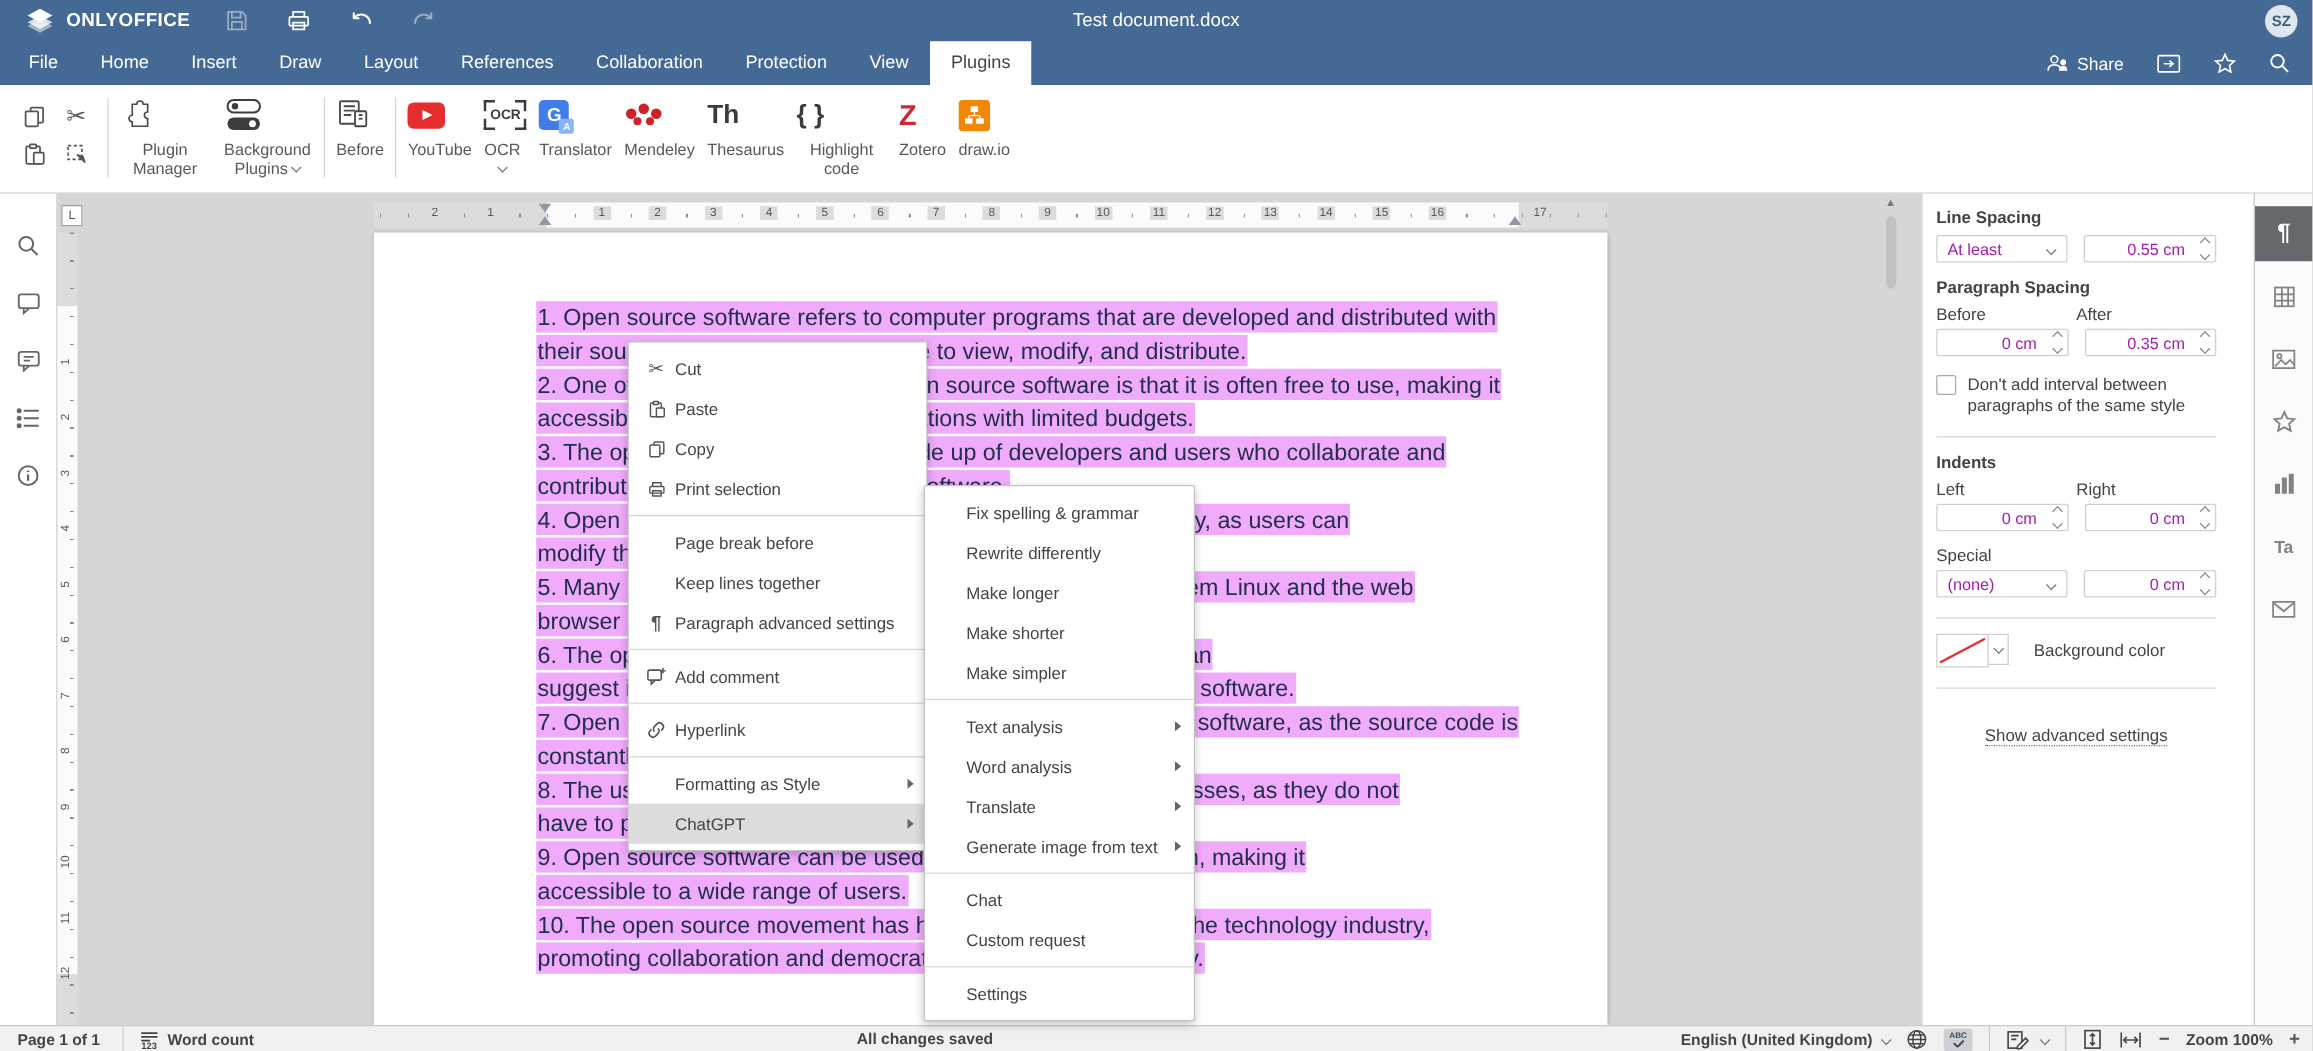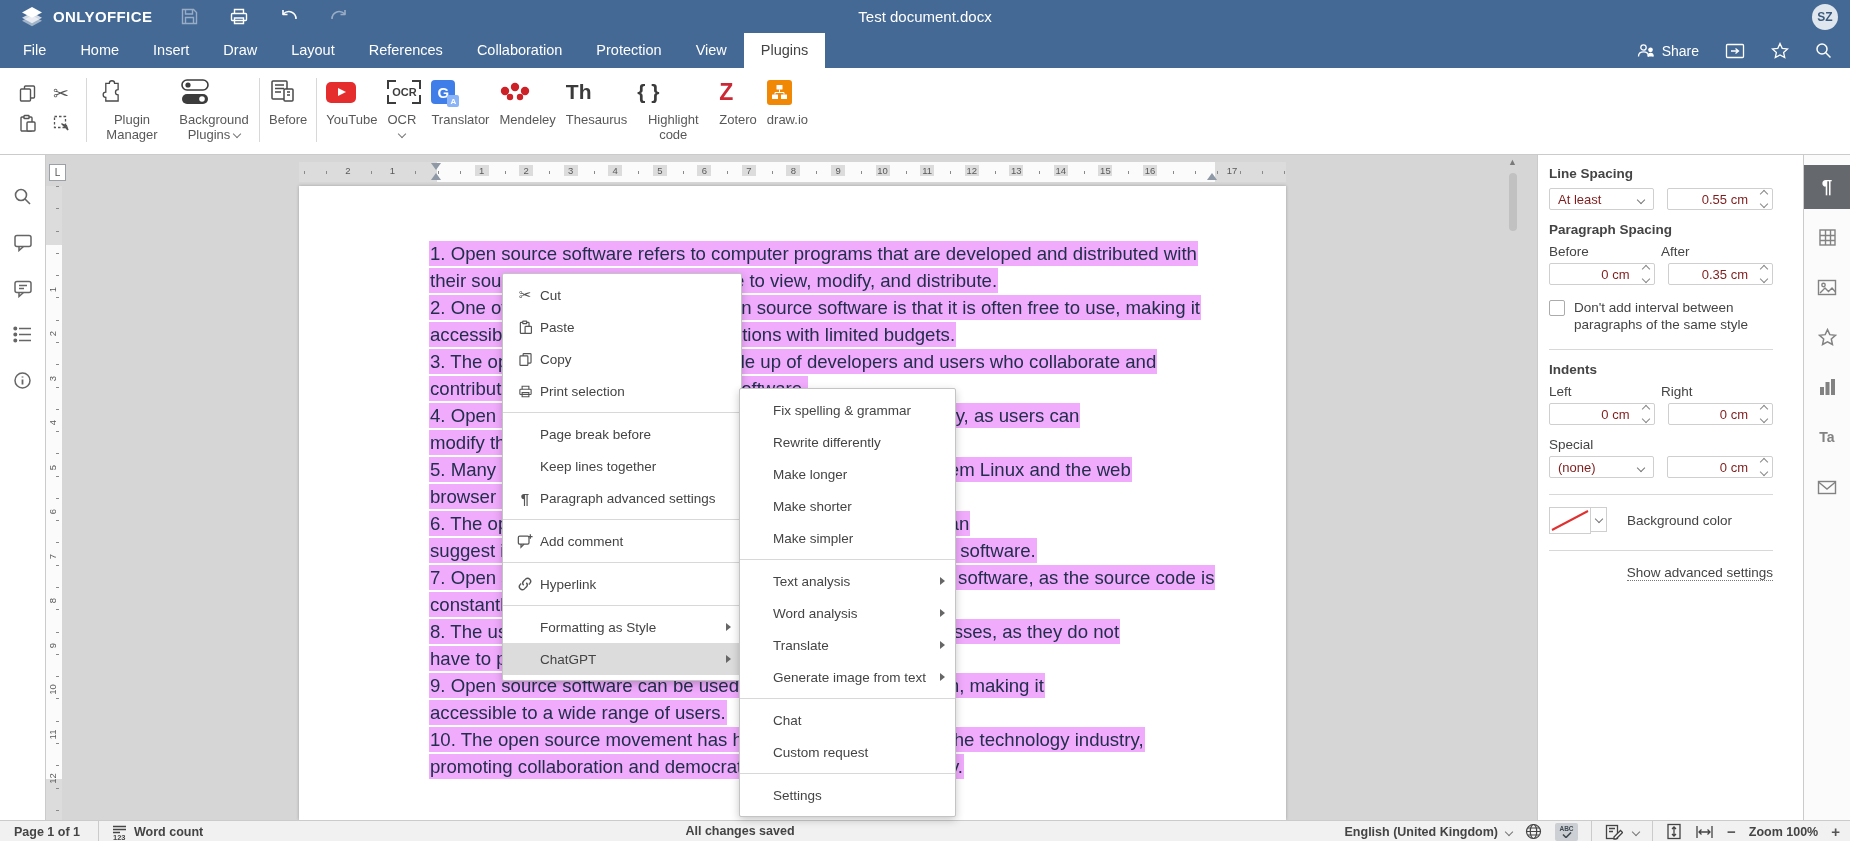--- a/index.html
+++ b/index.html
@@ -83,36 +83,36 @@
   .subarrow{position:absolute;right:10px;top:12px;border-left:5px solid #666;border-top:4px solid transparent;border-bottom:4px solid transparent}
   .menu2 .mi{padding-left:33px}
   
   .rpanel{position:absolute;left:1537px;top:155px;width:266px;height:665px;background:#fff;border-left:1px solid #cbcbcb;
           box-sizing:border-box;padding:11px 30px 0 11px;font-size:13.5px;color:#444}
   .sect{font-weight:bold;margin:0 0 7px 0}
   .controls{display:flex;gap:13px;margin-bottom:12px}
   .lblrow{display:flex;margin-bottom:4px}
   .lblrow span{width:119px}
   .numin,.selin{position:relative;width:106px;height:22px;border:1px solid #cfcfcf;border-radius:2px;background:#fff;
-        box-sizing:border-box;display:flex;align-items:center;font-size:13px;color:#7f1d1d;cursor:pointer}
+        box-sizing:border-box;display:flex;align-items:center;font-size:13px;color:#a21caf;cursor:pointer}
   .numin{justify-content:flex-end;padding-right:24px}
   .selin{padding-left:8px}
   .selin .chev{position:absolute;right:9px;top:8px}
   .spin{position:absolute;right:5px;top:2px;display:flex;flex-direction:column;gap:4px}
   .spin i{display:block;width:5px;height:5px;border-right:1.4px solid #888;border-bottom:1.4px solid #888}
   .spin .u{transform:rotate(-135deg)}
   .spin .d{transform:rotate(45deg)}
   .chkrow{display:flex;gap:9px;margin:14px 0 0 0;line-height:17px}
   .chk{width:14px;height:14px;border:1px solid #ababab;border-radius:2px;background:#fff;flex:none;margin-top:1px;cursor:pointer}
   .hsep{border-top:1px solid #d8d8d8;margin:16px 0 12px 0}
   .swatchrow{display:flex;align-items:center;gap:20px}
   .swatch{display:flex;cursor:pointer}
   .swatch .box{width:40px;height:25px;border:1px solid #cfcfcf;background:#fff}
   .swatch .dd{width:16px;height:25px;border:1px solid #cfcfcf;border-left:none;display:flex;align-items:center;justify-content:center;box-sizing:border-box}
-  .advlink{text-align:right;margin-top:14px}
+  .advlink{text-align:center;margin-top:30px}
   .advlink span{border-bottom:1px dotted #777;cursor:pointer}
   
   .rstrip{position:absolute;left:1803px;top:155px;width:47px;height:665px;background:#fbfbfb;border-left:1px solid #cbcbcb;box-sizing:border-box}
   .rs-ic{width:46px;height:44px;display:flex;align-items:center;justify-content:center;color:#828282;cursor:pointer;margin-top:6px}
   .rs-ic.active{background:#65696d;color:#fff}
   
   .statusbar{position:absolute;left:0;top:820px;width:1850px;height:21px;background:#f1f1f1;border-top:1px solid #cbcbcb;
              font-size:12.5px;font-weight:600;color:#444}
   .sb-l{position:absolute;left:0;top:0;height:21px;display:flex;align-items:center}
   .sb-c{position:absolute;left:490px;width:500px;top:0;height:21px;text-align:center;line-height:21px}

